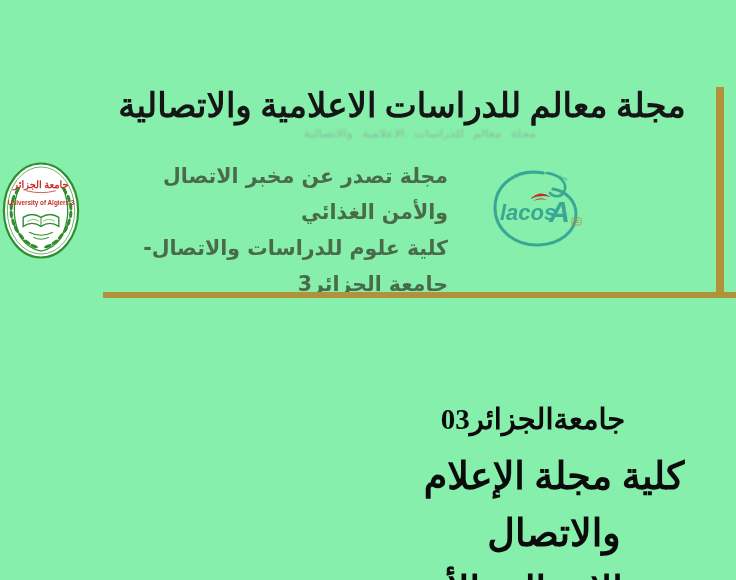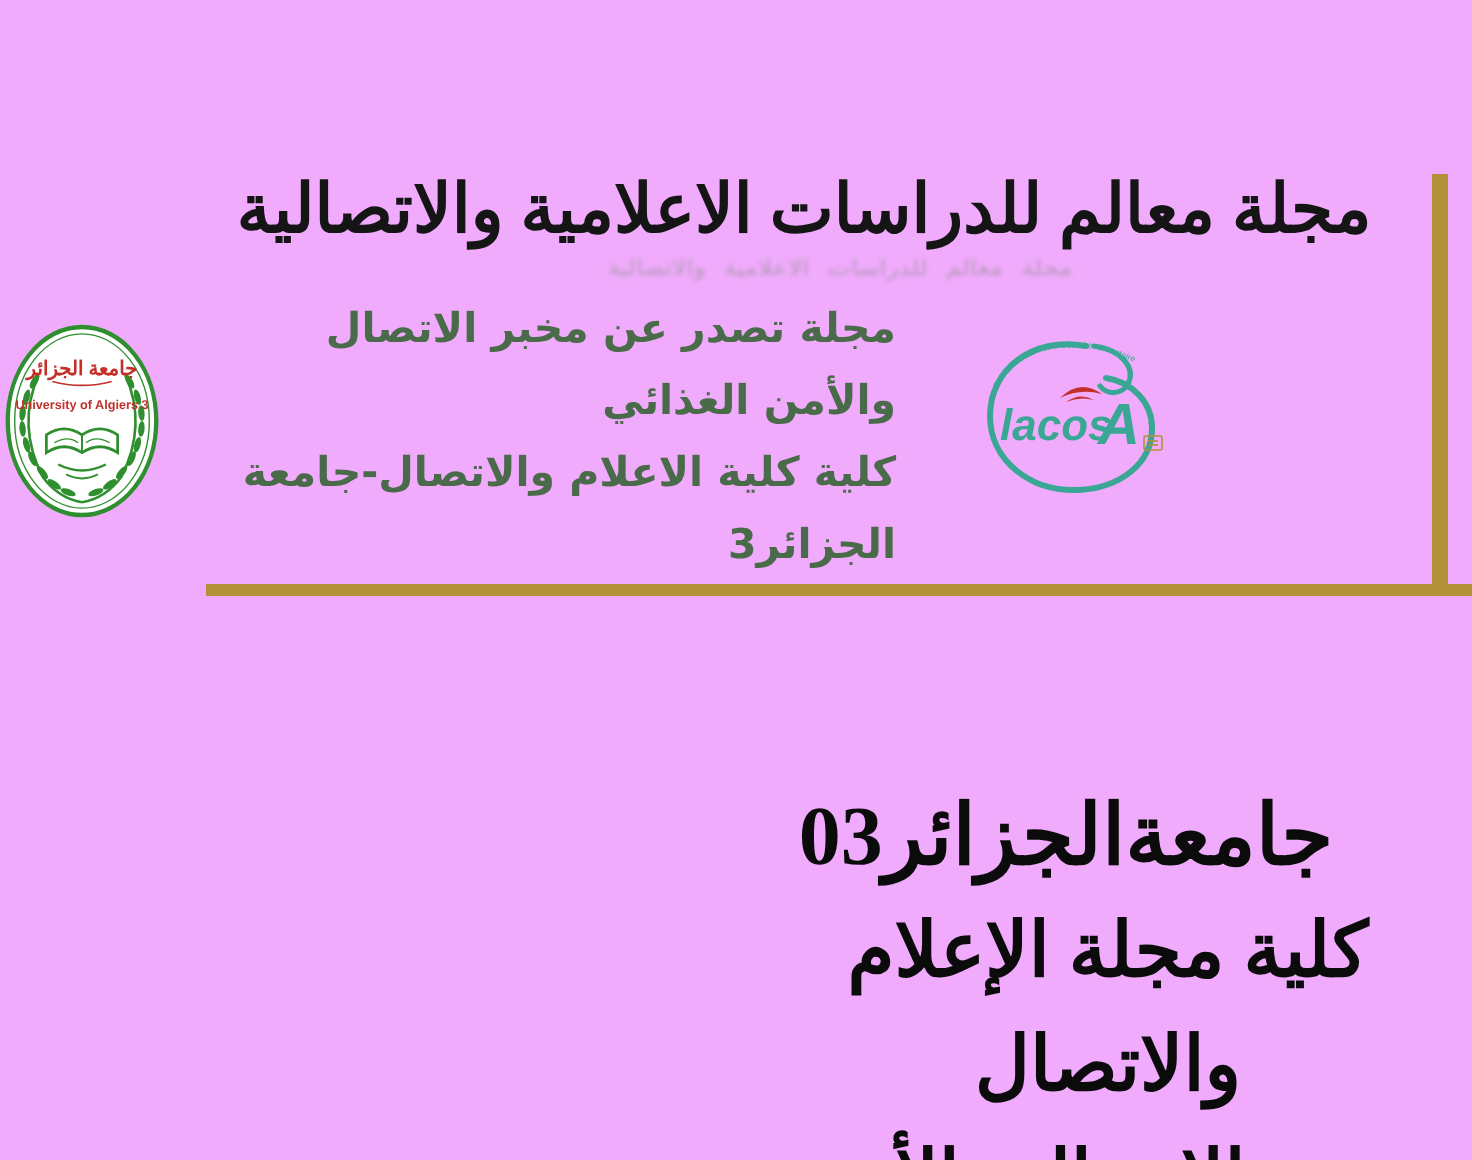--- a/index.html
+++ b/index.html
@@ -1,51 +1,51 @@
 <!DOCTYPE html>
 <html><head>
 <meta charset="utf-8">
 <style>
   html,body { margin:0; padding:0; background:#e8e8e8; }
   .page {
     position:relative; width:736px; height:580px; margin:0 auto;
-    background:#f0abfc; overflow:hidden;
+    background:#86efac; overflow:hidden;
     font-family:"Liberation Serif", serif;
   }
   .journal-title {
     position:absolute; left:95px; top:82px; width:614px;
     direction:rtl; text-align:center;
     font-size:34px; font-weight:bold; color:#151515;
     line-height:48px;
   }
   .title-shadow {
     position:absolute; left:205px; top:126px; width:430px;
     direction:rtl; text-align:center;
     font-size:12.5px; color:#8f8f8f; opacity:.6;
     filter:blur(1.1px); word-spacing:6px;
     transform:scaleY(.85);
   }
   .publisher {
-    position:absolute; left:100px; top:146px; width:348px;
+    position:absolute; left:100px; top:158px; width:348px;
     direction:rtl; 
     font-family:"DejaVu Sans", sans-serif;
     font-size:20.5px; font-weight:bold; color:#4A6B4A;
     line-height:36px;
   }
   .uni-logo { position:absolute; left:1px; top:161px; width:80px; height:99px; }
   .lacosa-logo { position:absolute; left:487px; top:166px; width:96px; height:86px; }
   .hline { position:absolute; left:103px; top:292px; width:633px; height:6px; }
   .vbar  { position:absolute; left:716px; top:87px; width:8px; height:205px; }
   .footer {
     position:absolute; left:375px; top:391px; width:358px;
     direction:rtl; text-align:center;
     font-weight:bold; color:#0b0b0b;
     font-size:38px; line-height:57px;
   }
-  .footer .line1 { font-size:42px; margin-right:42px; }
+  .footer .line1 { font-size:29px; margin-right:42px; }
   svg text { font-family:"Liberation Serif", serif; }
   svg .latin-small { font-family:"Liberation Sans", sans-serif; }
 </style>
 </head>
 <body>
 
 <div class="page">
 
   <div class="journal-title">مجلة معالم للدراسات الاعلامية والاتصالية</div>
 
@@ -92,21 +92,21 @@
       <path d="M40 57 L40 66" stroke-width="1"></path>
       <path d="M26 61 Q33 57 38 61" stroke-width="0.6"></path>
       <path d="M42 61 Q47 57 54 61" stroke-width="0.6"></path>
       <path d="M28 72 Q40 78 52 72" stroke-width="1.2"></path>
       <path d="M32 77 Q40 81 48 77" stroke-width="1"></path>
     </g>
   </svg>
 
   <div class="publisher">
     <div>مجلة تصدر عن مخبر الاتصال والأمن الغذائي</div>
-    <div>كلية كلية الاعلام والاتصال-جامعة الجزائر3</div>
+    <div>كلية علوم للدراسات والاتصال-جامعة الجزائر3</div>
   </div>
 
   <svg class="lacosa-logo" viewBox="0 0 96 86" xmlns="http://www.w3.org/2000/svg" xmlns:xlink="http://www.w3.org/1999/xlink">
     <defs>
       <path id="arcTop" d="M10 34 C16 9 48 0 80 15"></path>
       <path id="arcBot" d="M16 69 C34 82 62 82 82 66"></path>
     </defs>
 
     <path d="M56 7 C29 2 8 19 8 42 C8 64 28 80 52 79 C73 78 89 66 89 48 C89 35 79 25 66 23" fill="none" stroke="#3AA795" stroke-width="3" stroke-linecap="round"></path>
 

